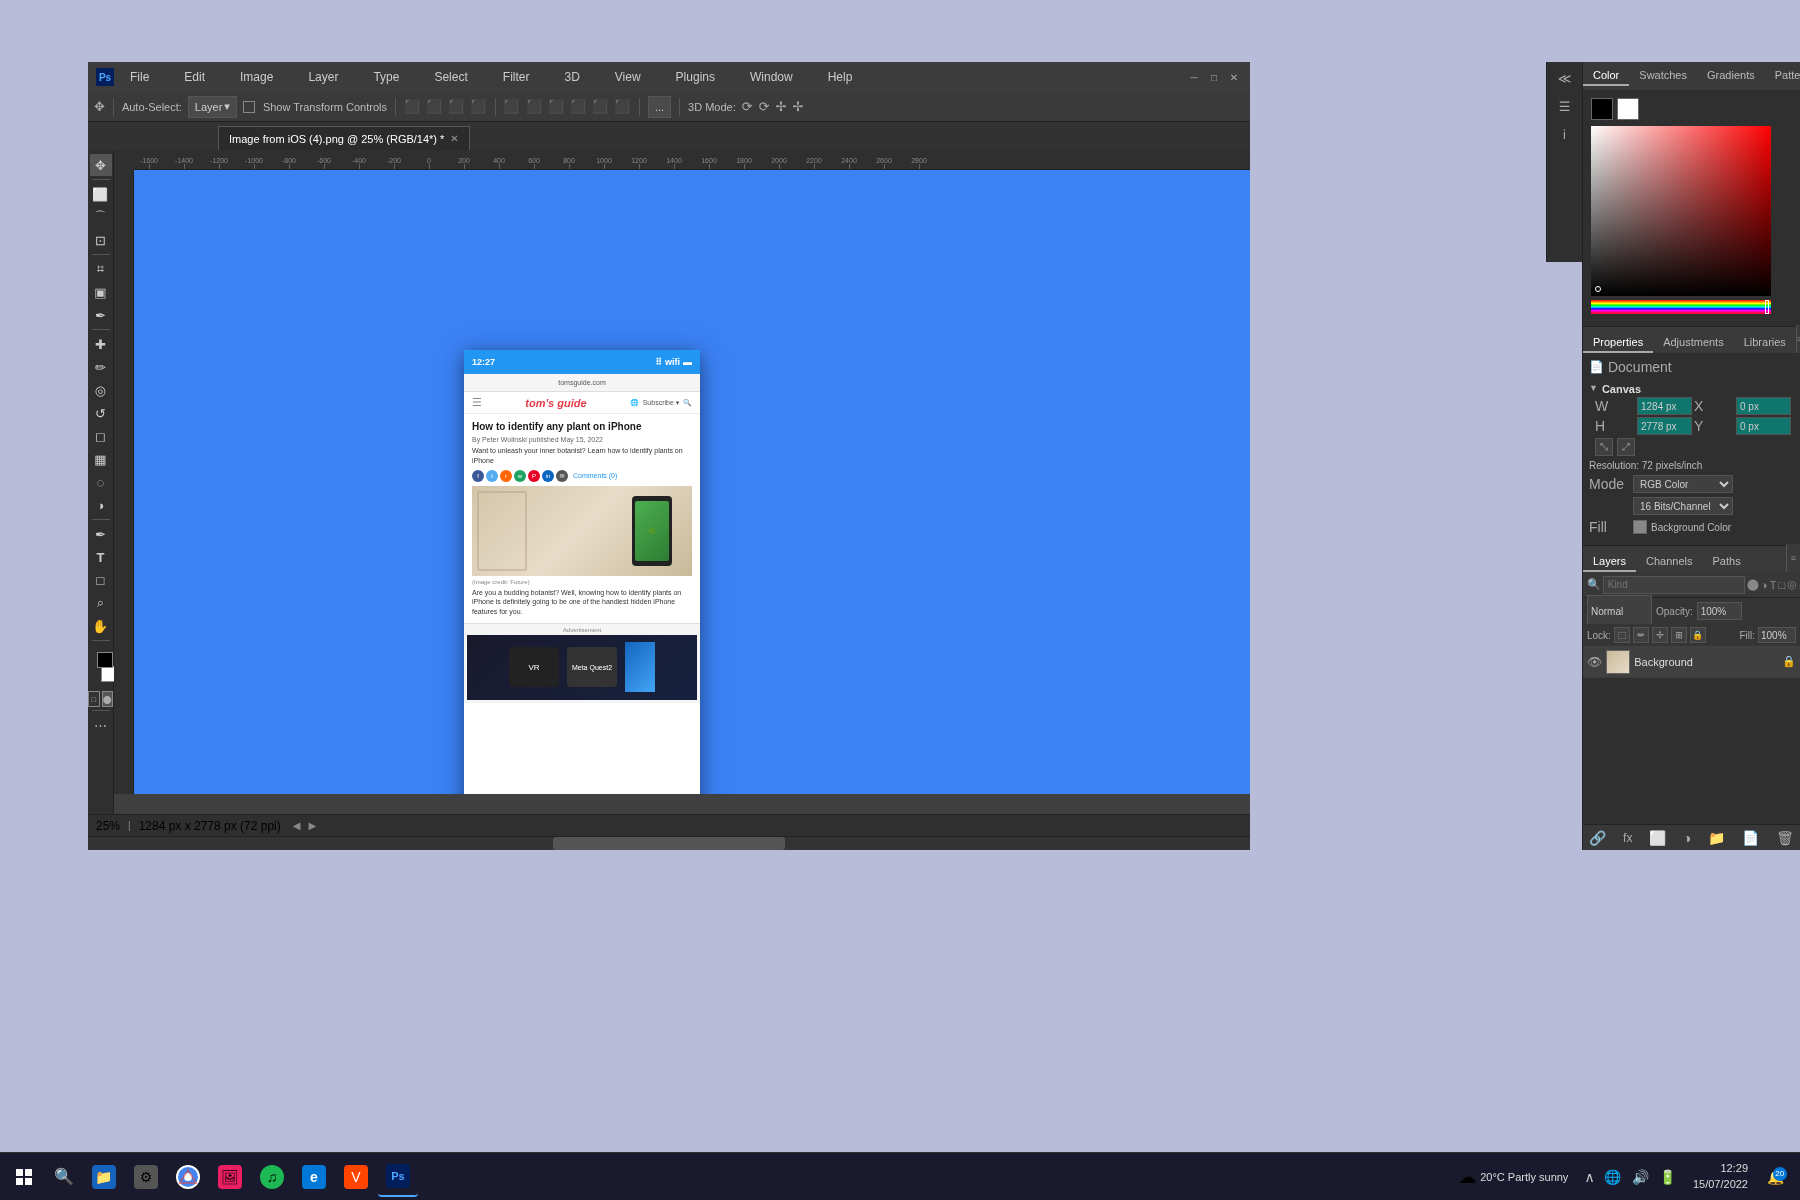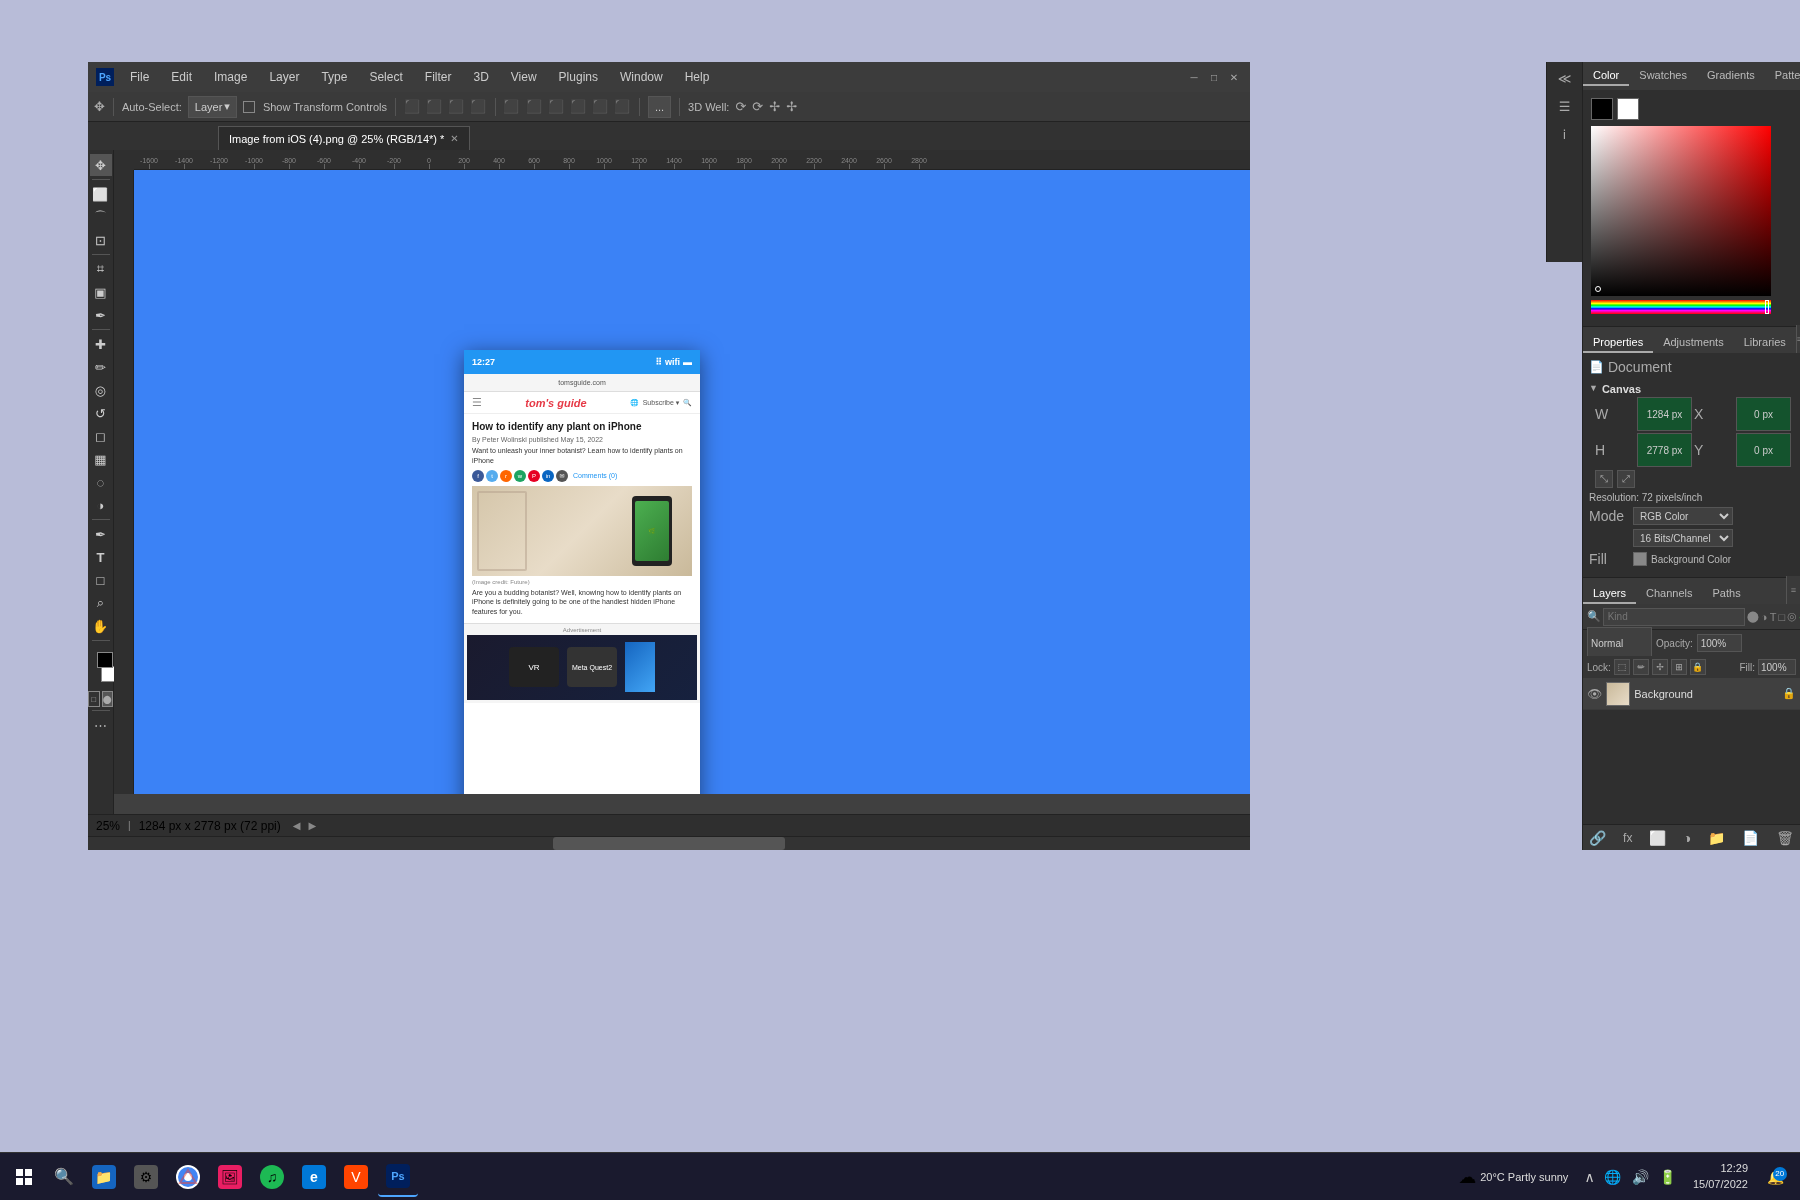--- a/index.html
+++ b/index.html
@@ -31,21 +31,21 @@
       font-size: 10px;
       font-weight: bold;
       display: flex;
       align-items: center;
       justify-content: center;
       flex-shrink: 0;
     }
     #menu-bar {
       display: flex;
       align-items: center;
-      gap: 6px;
+      gap: 19px;
       flex: 1;
     }
     .menu-item {
       padding: 2px 8px;
       color: #cccccc;
       font-size: 12px;
       cursor: pointer;
     }
     #window-controls {
       display: flex;
@@ -496,26 +496,25 @@
     .props-section {
       font-size: 11px;
       color: #ddd;
       margin: 4px 0 2px 0;
       font-weight: bold;
       cursor: pointer;
     }
     .props-input {
       width: 55px;
       height: 18px;
-      background: #14532d;
+      background: #0f766e;
       border: 1px solid #555;
       color: #ccc;
       font-size: 10px;
-      padding: 16px 3px;
-      text-align: center;
+      padding: 0 3px;
     }
     .props-dropdown {
       width: 100px;
       height: 18px;
       background: #404040;
       border: 1px solid #555;
       color: #ccc;
       font-size: 10px;
       padding: 0 2px;
     }
@@ -948,21 +947,21 @@
     <div class="options-separator"></div>
     <div class="options-icon">⬛</div>
     <div class="options-icon">⬛</div>
     <div class="options-icon">⬛</div>
     <div class="options-icon">⬛</div>
     <div class="options-icon">⬛</div>
     <div class="options-icon">⬛</div>
     <div class="options-separator"></div>
     <div class="options-btn">...</div>
     <div class="options-separator"></div>
-    <div class="options-label">3D Well:</div>
+    <div class="options-label">3D Mode:</div>
     <div class="options-icon">⟳</div>
     <div class="options-icon">⟳</div>
     <div class="options-icon">✢</div>
     <div class="options-icon">✢</div>
   </div>
 
   <div id="tab-bar">
     <div class="tab active">
       <span>Image from iOS (4).png @ 25% (RGB/14*) *</span>
       <span class="tab-close">✕</span>

